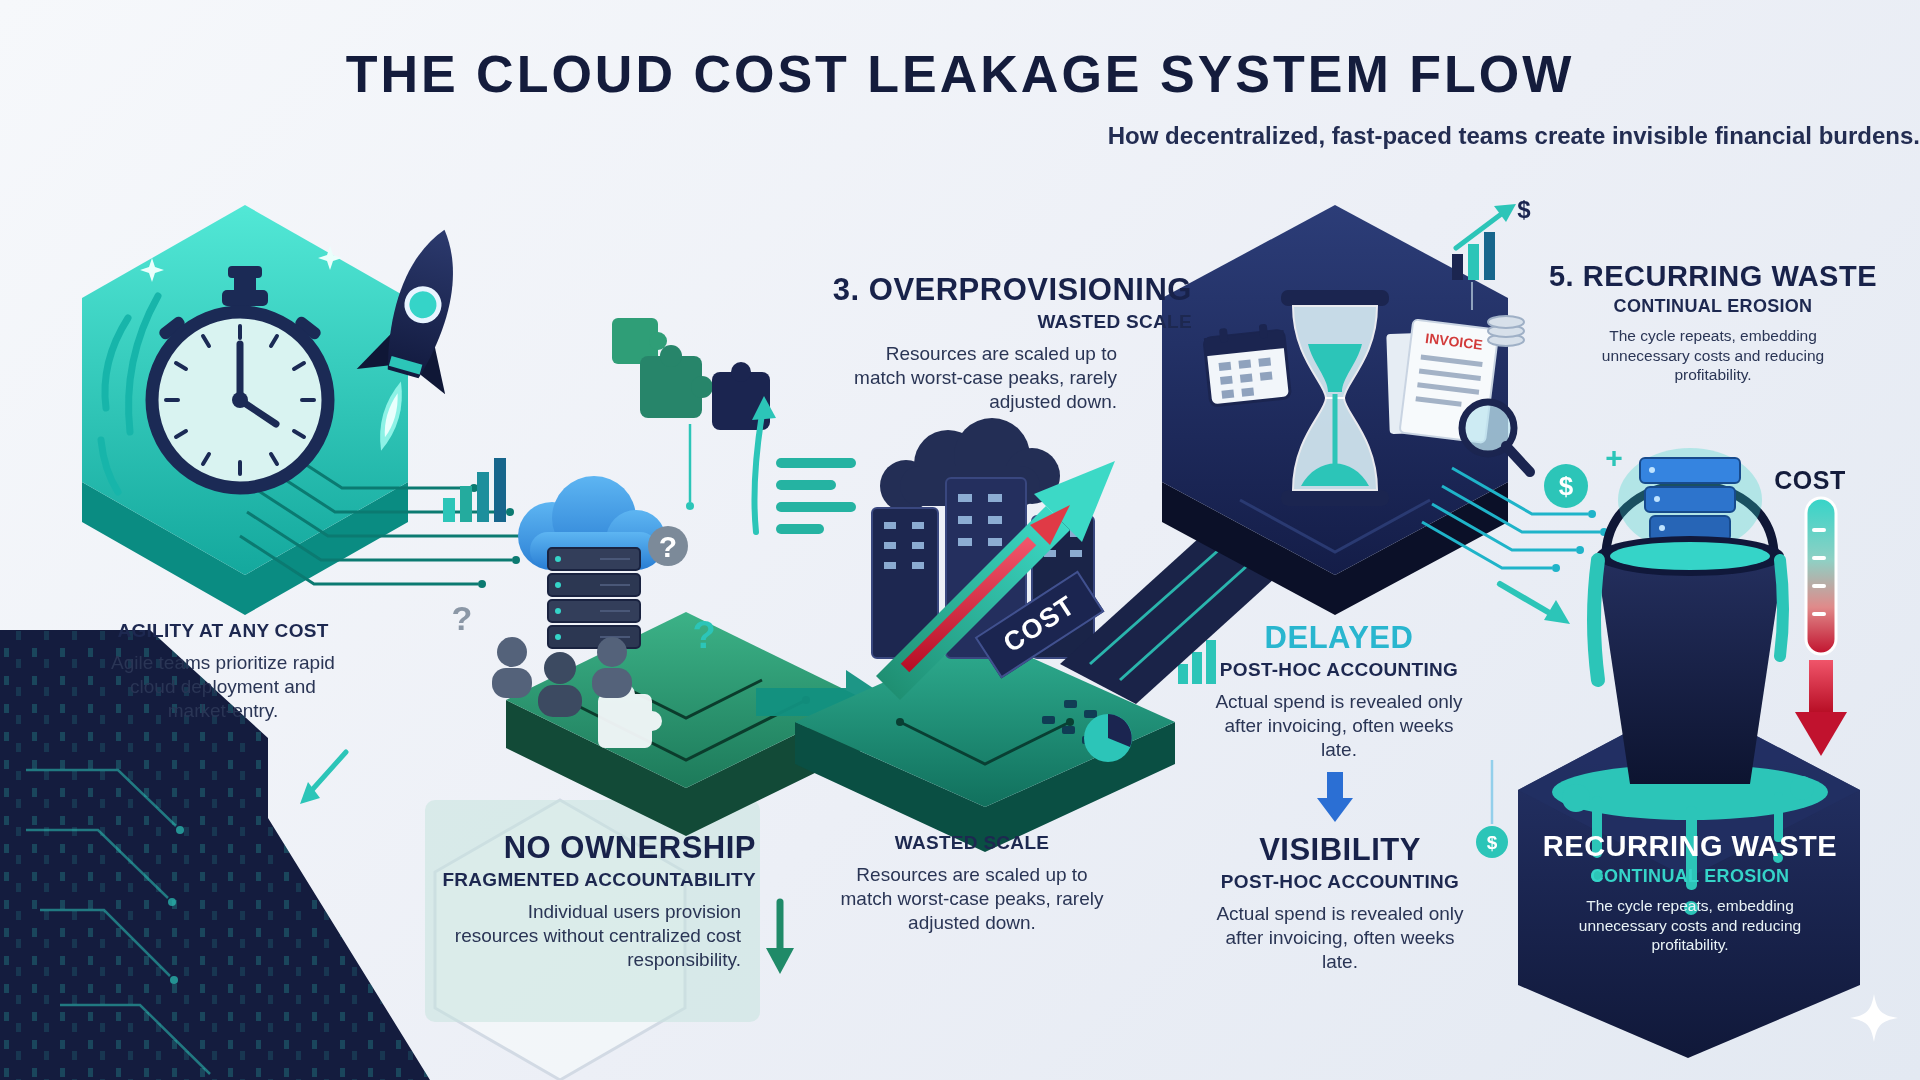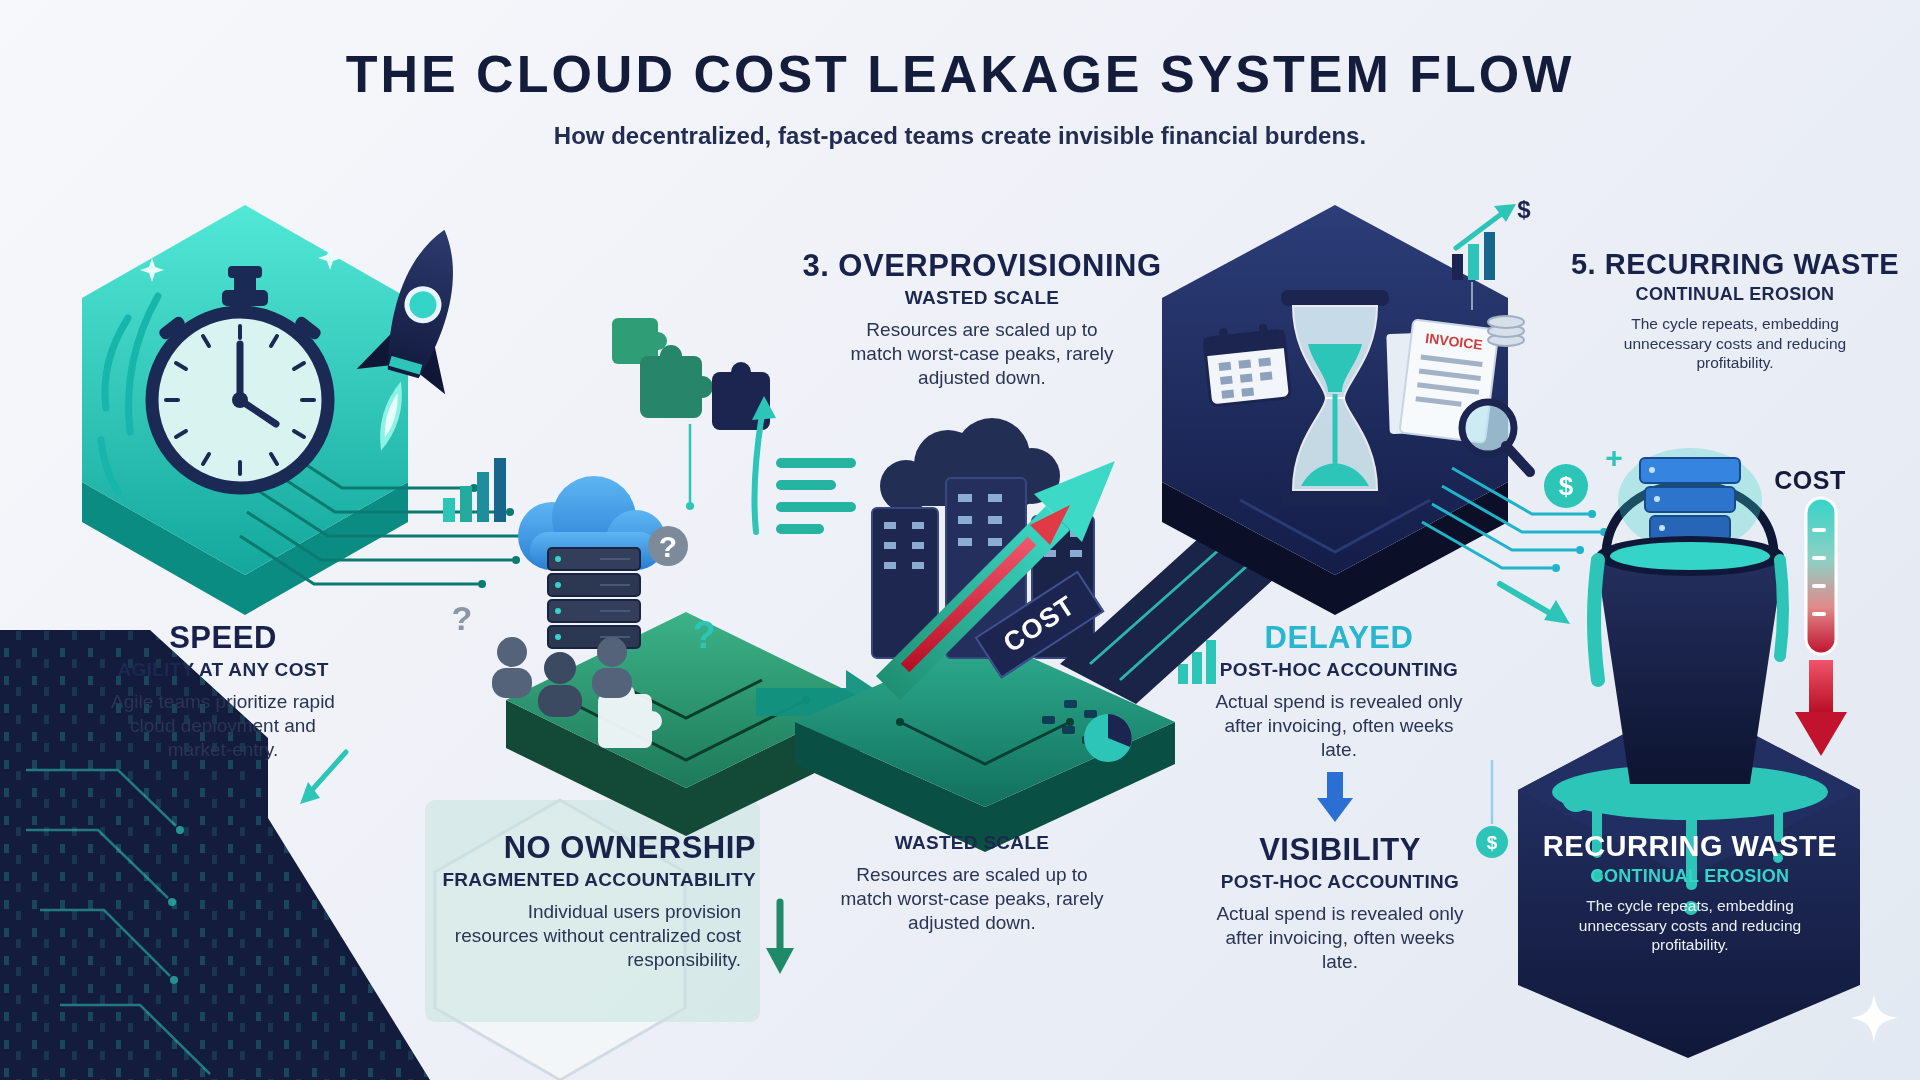--- a/index.html
+++ b/index.html
@@ -2,21 +2,21 @@
 <html><head>
 <meta charset="utf-8">
 <style>
   html,body{margin:0;padding:0;background:#dfe5ee;}
   .canvas{position:relative;width:1920px;height:1080px;overflow:hidden;
     background:linear-gradient(135deg,#f6f8fb 0%,#eceff6 55%,#e3e9f2 100%);
     font-family:"Liberation Sans",sans-serif;}
   .scene{position:absolute;left:0;top:0;z-index:1;}
   .title{position:absolute;left:0;right:0;top:44px;text-align:center;font-size:52px;
     font-weight:bold;letter-spacing:3px;color:#141c3c;z-index:3;}
-  .subtitle{position:absolute;left:0;right:0;top:122px;text-align:center;font-size:24px;
+  .subtitle{position:absolute;left:0;right:0;top:122px;text-align:right;font-size:24px;
     font-weight:600;color:#232d52;z-index:3;}
   .tb{position:absolute;text-align:center;z-index:3;color:#18224a;}
   .h1s{font-size:31px;font-weight:bold;letter-spacing:.5px;margin-bottom:3px;}
   .h2s{font-size:19px;font-weight:bold;letter-spacing:.3px;margin-bottom:9px;color:#1d2850;}
   .bods{font-size:19px;line-height:1.27;max-width:300px;margin:0 auto;color:#2a3555;}
   .teal-h{color:#29b6cf;}
   .light .h1s{color:#ffffff;}
   .light .h2s{color:#35d4c8;}
   .light .bods{color:#e9f3f6;}
   .cost-banner{position:absolute;left:978px;top:600px;transform:rotate(-33deg);
@@ -498,32 +498,31 @@
 
   <g transform="translate(1874,1018)">
     <path d="M0,-24 C3,-7 7,-3 24,0 C7,3 3,7 0,24 C-3,7 -7,3 -24,0 C-7,-3 -3,-7 0,-24 Z" fill="#ffffff"></path>
   </g>
 </svg>
 
 <div class="title">THE CLOUD COST LEAKAGE SYSTEM FLOW</div>
 <div class="subtitle">How decentralized, fast-paced teams create invisible financial burdens.</div>
 
 <div class="tb" style="left:88px;top:620px;width:270px;">
-  <div class="h1s">SPEED</div>
   <div class="h2s">AGILITY AT ANY COST</div>
   <div class="bods" style="max-width:240px;">Agile teams prioritize rapid cloud deployment and market-entry.</div>
 </div>
 
 <div class="tb" style="left:426px;top:830px;width:330px;text-align:right;">
   <div class="h1s">NO OWNERSHIP</div>
   <div class="h2s">FRAGMENTED ACCOUNTABILITY</div>
   <div class="bods">Individual users provision resources without centralized cost responsibility.</div>
 </div>
 
-<div class="tb" style="left:772px;top:248px;width:420px;">
+<div class="tb" style="left:772px;top:272px;width:420px;text-align:right;">
   <div class="h1s">3. OVERPROVISIONING</div>
   <div class="h2s">WASTED SCALE</div>
   <div class="bods" style="max-width:270px;">Resources are scaled up to match worst-case peaks, rarely adjusted down.</div>
 </div>
 
 <div class="tb" style="left:788px;top:832px;width:368px;">
   <div class="h2s">WASTED SCALE</div>
   <div class="bods" style="max-width:270px;">Resources are scaled up to match worst-case peaks, rarely adjusted down.</div>
 </div>
 
@@ -532,21 +531,21 @@
   <div class="h2s">POST-HOC ACCOUNTING</div>
   <div class="bods" style="max-width:250px;">Actual spend is revealed only after invoicing, often weeks late.</div>
 </div>
 
 <div class="tb" style="left:1190px;top:832px;width:300px;">
   <div class="h1s">VISIBILITY</div>
   <div class="h2s">POST-HOC ACCOUNTING</div>
   <div class="bods" style="max-width:250px;">Actual spend is revealed only after invoicing, often weeks late.</div>
 </div>
 
-<div class="tb" style="left:1548px;top:248px;width:330px;margin-left:22px;">
+<div class="tb" style="left:1548px;top:260px;width:330px;">
   <div class="h1s" style="font-size:29px;">5. RECURRING WASTE</div>
   <div class="h2s" style="font-size:18px;">CONTINUAL EROSION</div>
   <div class="bods" style="max-width:280px;font-size:15.5px;">The cycle repeats, embedding unnecessary costs and reducing profitability.</div>
 </div>
 
 <div class="tb light" style="left:1540px;top:830px;width:300px;">
   <div class="h1s" style="font-size:29px;">RECURRING WASTE</div>
   <div class="h2s" style="font-size:18px;">CONTINUAL EROSION</div>
   <div class="bods" style="max-width:270px;font-size:15.5px;">The cycle repeats, embedding unnecessary costs and reducing profitability.</div>
 </div>

